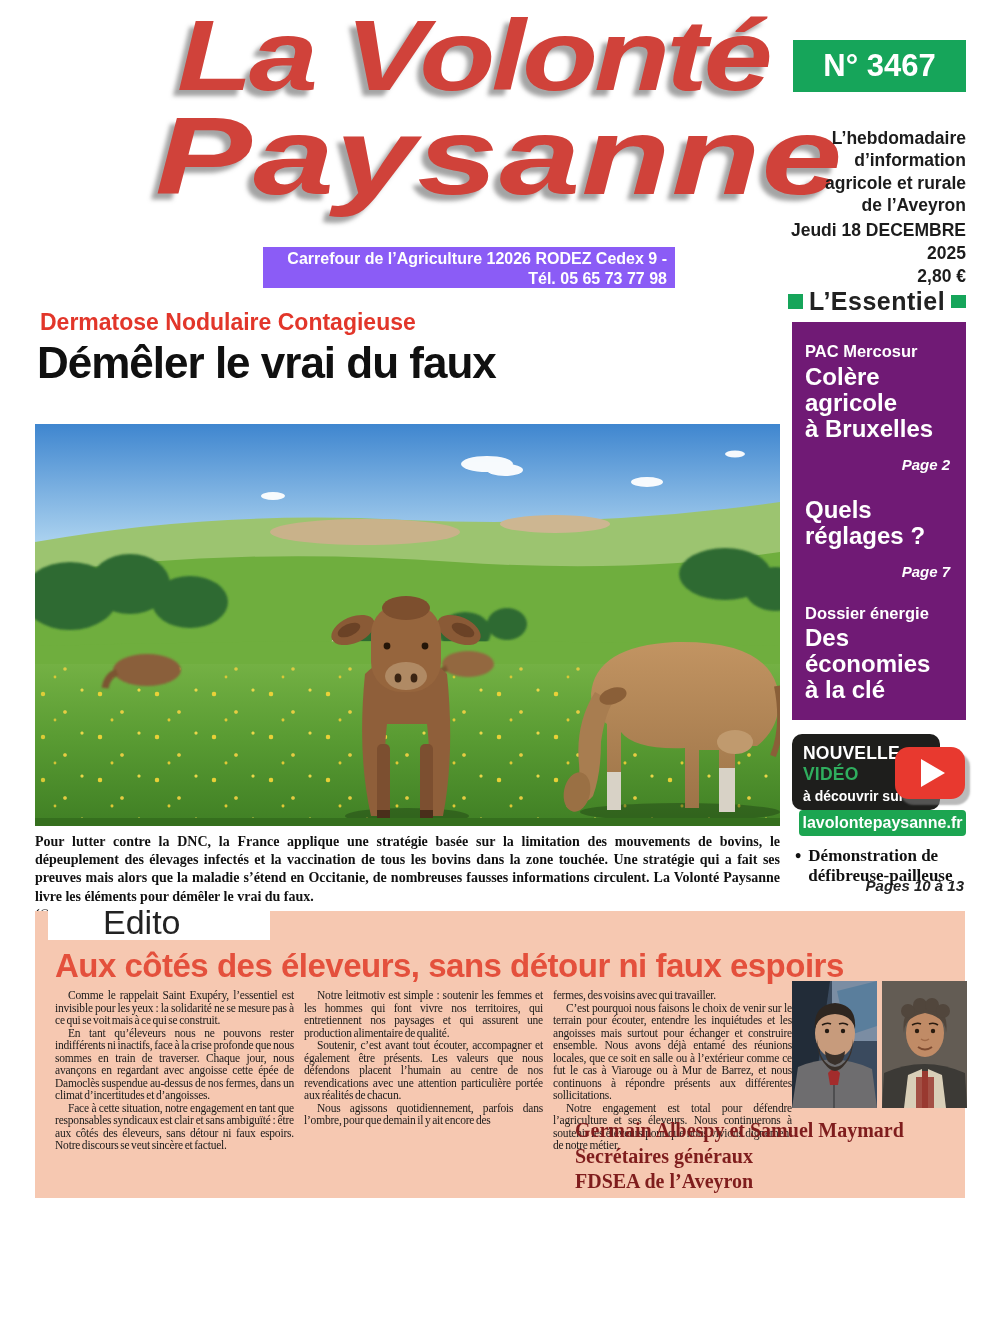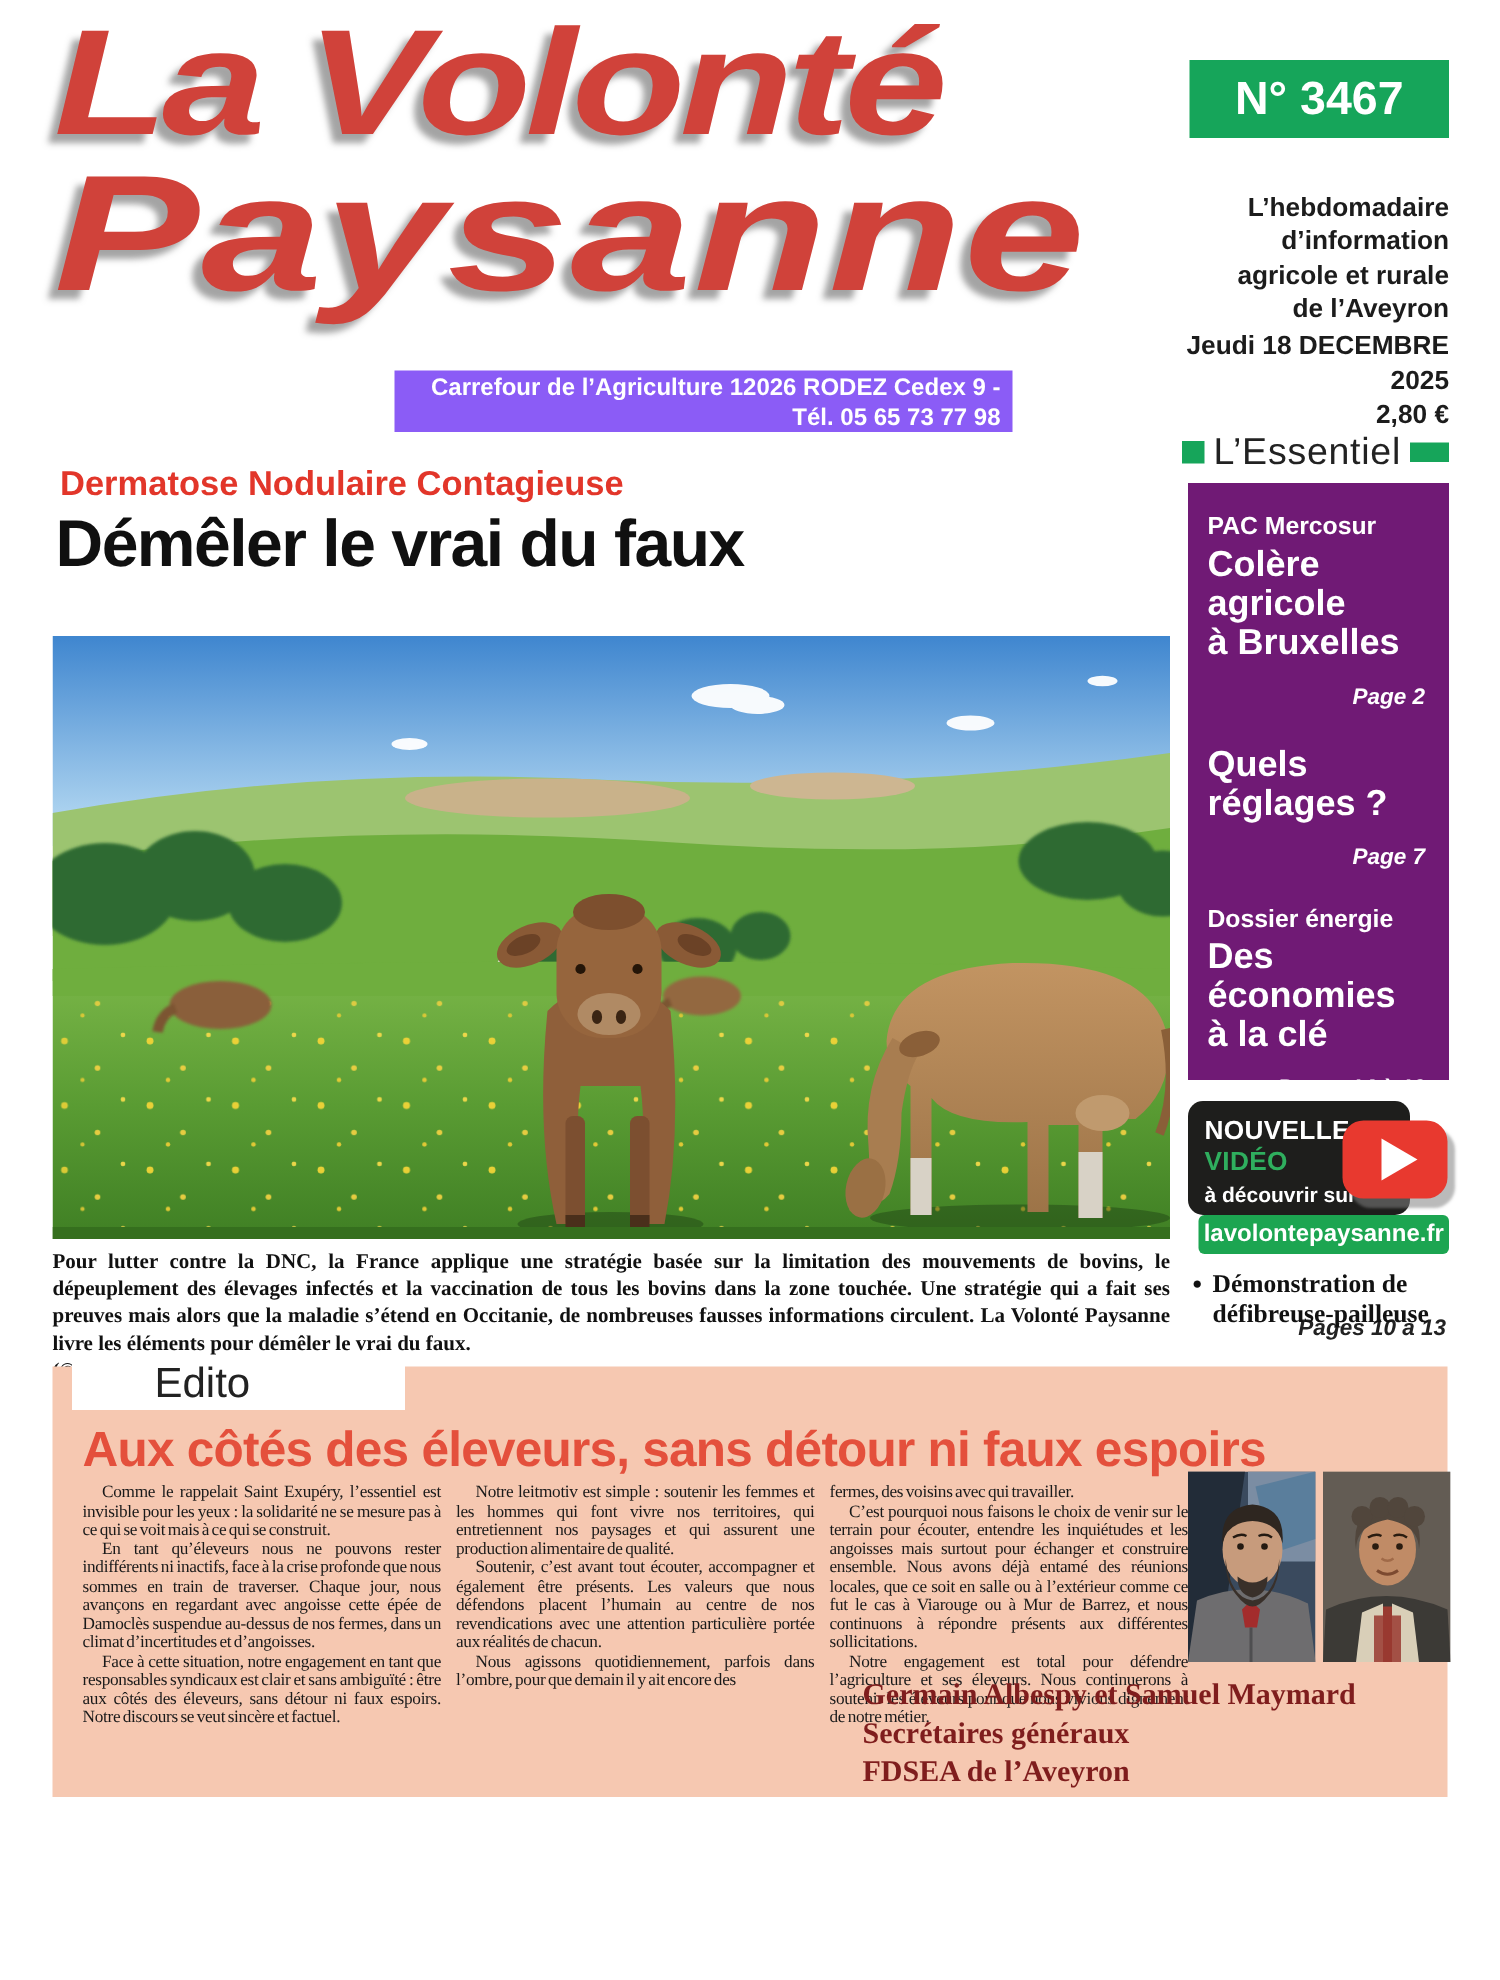--- a/index.html
+++ b/index.html
@@ -2,42 +2,42 @@
 <html lang="fr"><head>
 <meta charset="utf-8">
 <style>
   html,body{margin:0;padding:0;}
   body{
     width:1000px;height:1320px;position:relative;background:#ffffff;
     font-family:"Liberation Sans",sans-serif;color:#111;overflow:hidden;
   }
   
   .logo{position:absolute;left:36px;top:10px;width:760px;color:#d0423a;
-    font-style:italic;font-weight:bold;line-height:.9;white-space:nowrap;}
+    font-style:italic;font-weight:bold;line-height:.9;white-space:nowrap;text-align:center;}
   .logo .l1{display:inline-block;font-size:100px;letter-spacing:-3px;
     transform:scaleX(1.24);transform-origin:left;
     text-shadow:-5px 6px 4px rgba(90,90,90,.55);}
   .logo .l2{display:inline-block;font-size:110px;letter-spacing:1px;margin-top:6px;
     transform:scaleX(1.32);transform-origin:left;
     text-shadow:-5px 6px 4px rgba(90,90,90,.55);}
   .address-bar{position:absolute;left:263px;top:247px;width:412px;height:41px;
     background:#8b5cf6;color:#fff;font-weight:bold;font-size:16px;line-height:1.22;
     text-align:right;box-sizing:border-box;padding:2px 8px 0 0;white-space:pre-line;}
   .issue-box{position:absolute;left:793px;top:40px;width:173px;height:52px;
     background:#16a55a;color:#fff;font-weight:bold;font-size:31px;
     display:flex;align-items:center;justify-content:center;}
   .subtitle{position:absolute;right:34px;top:127px;width:240px;text-align:right;
     font-weight:bold;font-size:17.5px;line-height:1.28;color:#1c1c1c;white-space:pre-line;}
   .dateline{position:absolute;right:34px;top:219px;width:240px;text-align:right;
     font-weight:bold;font-size:17.5px;line-height:1.3;color:#1c1c1c;white-space:pre-line;}
   
   .ess-header{position:absolute;left:788px;top:288px;width:178px;height:26px;
     display:flex;align-items:center;gap:6px;}
   .ess-header .sq{width:15px;height:15px;background:#16a55a;}
-  .ess-header .t{font-size:25px;font-weight:400;color:#222;letter-spacing:.5px;}
+  .ess-header .t{font-size:25px;font-weight:700;color:#222;letter-spacing:.5px;}
   .ess-header .bar{flex:1;height:13px;background:#16a55a;}
   .ess-box{position:absolute;left:792px;top:322px;width:174px;height:398px;
     background:#701a75;color:#fff;box-sizing:border-box;padding:20px 13px 10px 13px;}
   .ess-item .k{font-size:16.5px;font-weight:bold;line-height:1.15;}
   .ess-item .ti{font-size:24px;font-weight:bold;line-height:1.08;margin-top:3px;white-space:pre-line;}
   .ess-item .pg{font-size:15px;font-style:italic;font-weight:bold;text-align:right;
     margin:14px 3px 24px 0;}
   
   .video-box{position:absolute;left:792px;top:734px;width:148px;height:76px;
     background:#1e1e1c;border-radius:10px;box-sizing:border-box;padding:9px 0 0 11px;}
@@ -62,21 +62,21 @@
   .lead-photo{position:absolute;left:35px;top:424px;width:745px;height:402px;display:block;}
   .lead-caption{position:absolute;left:35px;top:833px;width:745px;
     font-family:"Liberation Serif",serif;font-weight:bold;font-size:14px;line-height:1.3;
     text-align:justify;color:#111;}
   .lead-credit{font-family:"Liberation Serif",serif;font-weight:bold;font-size:14px;}
   .pages-ref{position:absolute;right:36px;top:877px;font-style:italic;font-weight:600;
     font-size:15px;color:#222;}
   
   .edito{position:absolute;left:35px;top:911px;width:930px;height:287px;background:#f6c8b1;}
   .edito-label{position:absolute;left:13px;top:-7px;width:222px;height:36px;background:#fff;
-    font-size:28px;font-weight:400;color:#222;line-height:36px;box-sizing:border-box;
+    font-size:34px;font-weight:400;color:#222;line-height:36px;box-sizing:border-box;
     padding-left:55px;}
   .edito-headline{position:absolute;left:20px;top:36px;width:880px;font-size:33px;
     font-weight:800;color:#e4503c;letter-spacing:-.5px;}
   .edito-cols{position:absolute;left:20px;top:78px;width:737px;height:212px;display:flex;
     gap:10px;overflow:hidden;}
   .edito-cols .col{width:239px;font-family:"Liberation Serif",serif;font-size:11.5px;
     line-height:1.09;letter-spacing:-.2px;word-spacing:-1px;text-align:justify;color:#1a1a1a;}
   .edito-cols .col p{margin:0;text-indent:13px;}
   .edito-cols .col3 p:first-child{text-indent:0;}
   .edito-photos{position:absolute;left:757px;top:70px;display:flex;gap:5px;}

